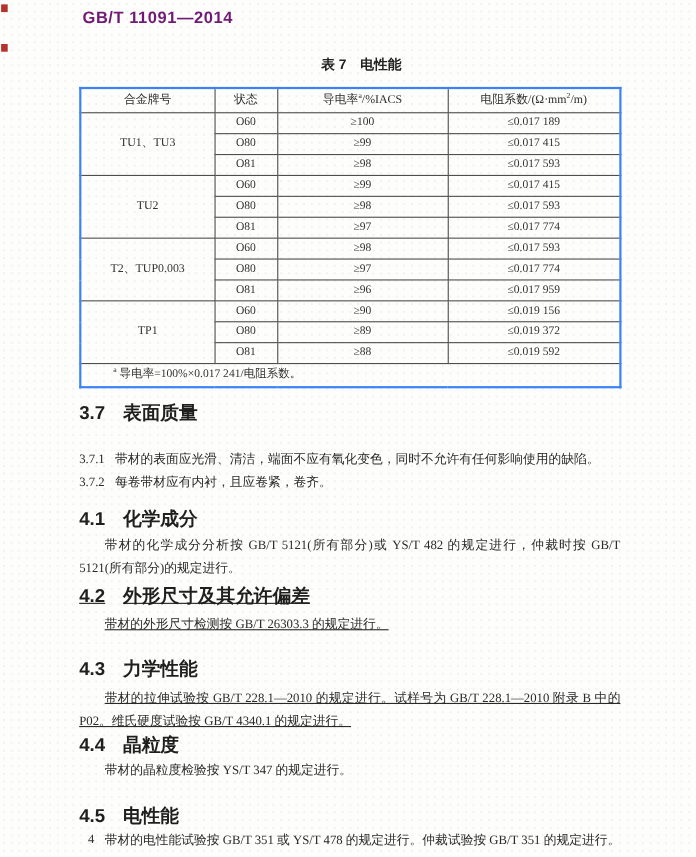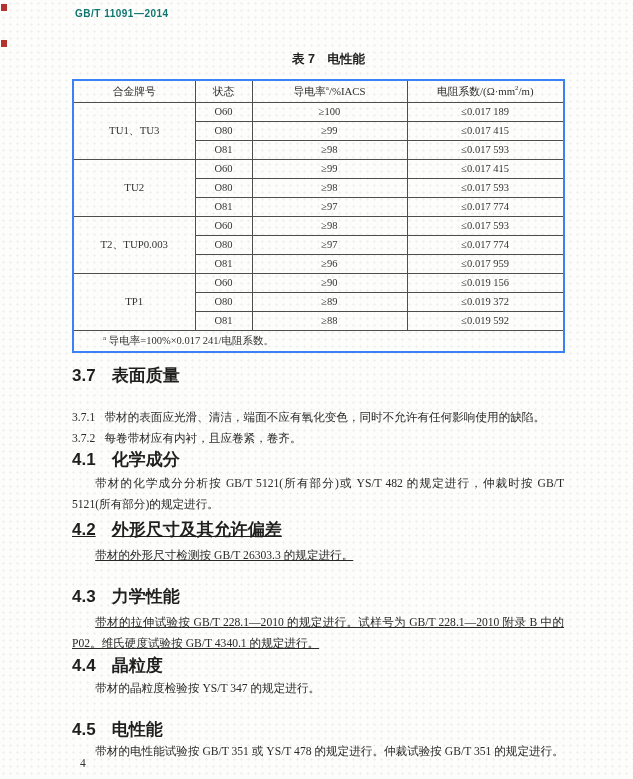--- a/index.html
+++ b/index.html
@@ -15,21 +15,21 @@
     background-size:7px 7px;
     pointer-events:none;
   }
   .red-mark{position:absolute;background:#b4332c;}
   .red-mark.m1{left:1px;top:4px;width:6px;height:7px;}
   .red-mark.m2{left:1px;top:40px;width:6px;height:7px;}
 
   .doc-number{
     position:absolute;left:75px;top:8px;
     font-family:"Liberation Sans","DejaVu Sans",sans-serif;
-    font-weight:bold;font-size:10px;letter-spacing:0.5px;color:#0f766e;
+    font-weight:bold;font-size:15px;letter-spacing:0.5px;color:#701a75;
   }
   .table-title{
     position:absolute;left:12px;top:51px;width:633px;text-align:center;
     font-family:"Liberation Sans","DejaVu Sans",sans-serif;
     font-weight:bold;font-size:12.5px;color:#222;
   }
 
   table.props{
     position:absolute;left:72px;top:79px;width:491px;
     border-collapse:collapse;table-layout:fixed;
@@ -52,21 +52,21 @@
     font-size:11.6px;line-height:21px;
   }
   .sec-heading{
     font-family:"Liberation Sans","DejaVu Sans",sans-serif;
     font-weight:bold;font-size:17px;line-height:14px;color:#1f1f1f;
   }
   .sec-heading .num{margin-right:0.95em;}
   .num-para .num{margin-right:0.8em;}
   .num-para{text-align:justify;}
   .body-para{text-indent:2em;text-align:justify;}
-  .mt12{margin-top:24px;} .mt14{margin-top:14px;} .mt18{margin-top:4px;}
+  .mt12{margin-top:24px;} .mt14{margin-top:14px;} .mt18{margin-top:16px;}
   .mt6{margin-top:6px;} .mt8{margin-top:8px;text-decoration:underline;} .mt5{margin-top:5px;}
   .mt4{margin-top:4px;}
   .page-number{
     position:absolute;left:80px;top:757px;font-size:11.5px;color:#333;
   }
 </style>
 </head>
 <body>
 
 <div class="paper-texture"></div>

